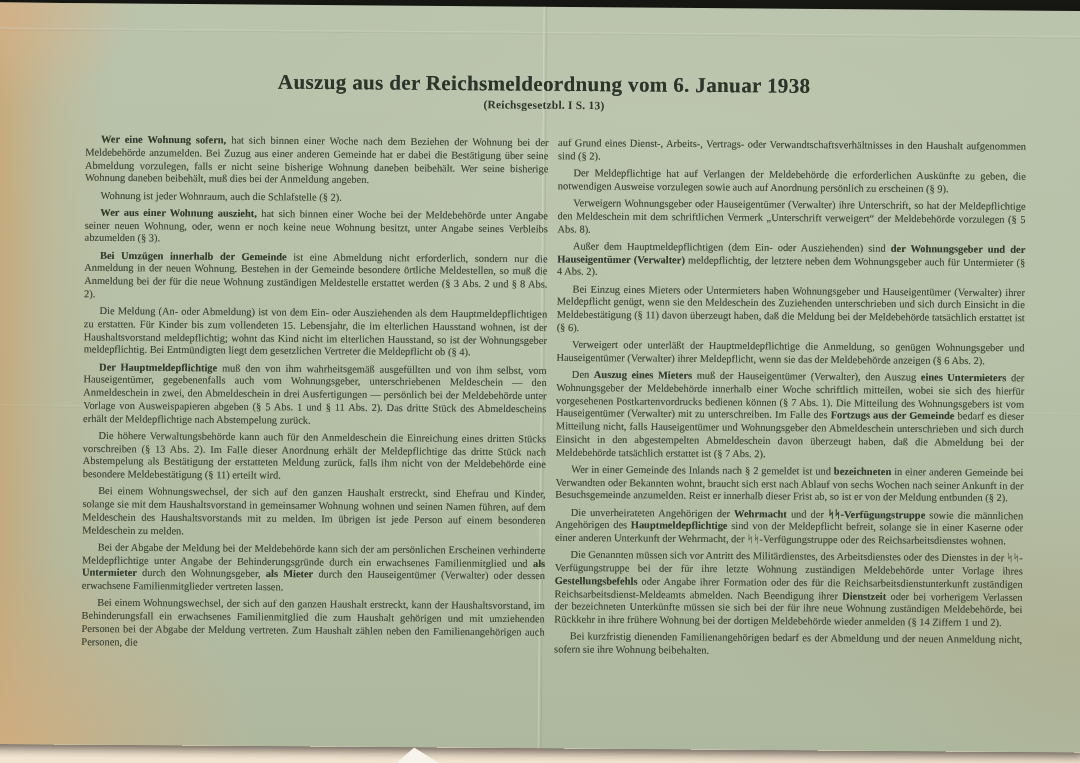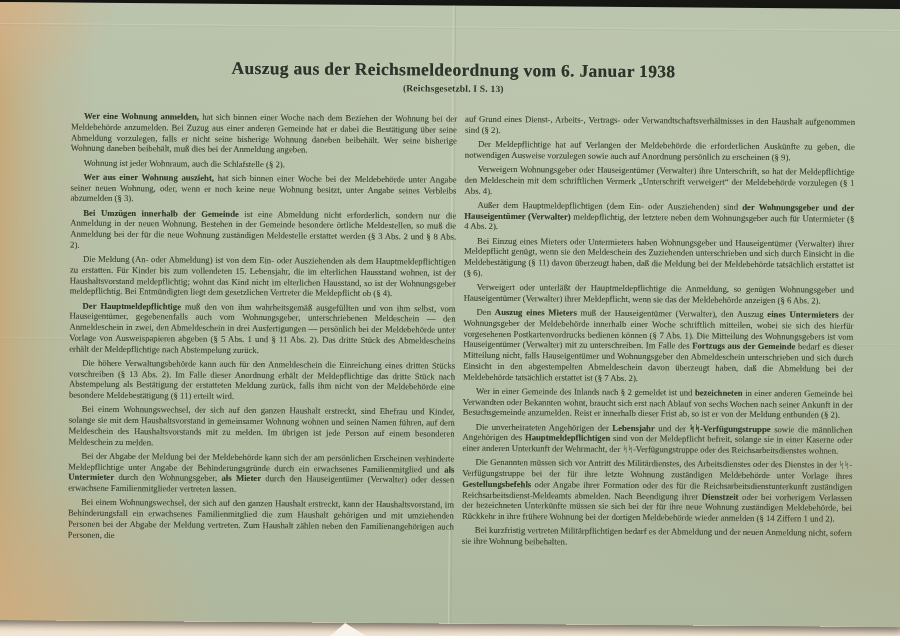--- a/index.html
+++ b/index.html
@@ -72,39 +72,39 @@
   <div class="crease-v"></div>
   <div class="crease-h"></div>
   <div class="crease-h2"></div>
 
   <div class="title-block">
     <div class="doc-title">Auszug aus der Reichsmeldeordnung vom 6. Januar 1938</div>
     <div class="doc-subtitle">(Reichsgesetzbl. I S. 13)</div>
   </div>
 
   <div class="col col-left">
-      <p><b>Wer eine Wohnung anmelden,</b><span> hat sich binnen einer Woche nach dem Beziehen der Wohnung bei der Meldebehörde anzumelden. Bei Zuzug aus einer anderen Gemeinde hat er dabei die Bestätigung über seine Abmeldung vorzulegen, falls er nicht seine bisherige Wohnung daneben beibehält. Wer seine bisherige Wohnung daneben beibehält, muß dies bei der Anmeldung angeben.</span></p>
+      <p><b>Wer eine Wohnung sofern,</b><span> hat sich binnen einer Woche nach dem Beziehen der Wohnung bei der Meldebehörde anzumelden. Bei Zuzug aus einer anderen Gemeinde hat er dabei die Bestätigung über seine Abmeldung vorzulegen, falls er nicht seine bisherige Wohnung daneben beibehält. Wer seine bisherige Wohnung daneben beibehält, muß dies bei der Anmeldung angeben.</span></p>
       <p><span>Wohnung ist jeder Wohnraum, auch die Schlafstelle (§ 2).</span></p>
       <p><b>Wer aus einer Wohnung auszieht,</b><span> hat sich binnen einer Woche bei der Meldebehörde unter Angabe seiner neuen Wohnung, oder, wenn er noch keine neue Wohnung besitzt, unter Angabe seines Verbleibs abzumelden (§ 3).</span></p>
       <p><b>Bei Umzügen innerhalb der Gemeinde</b><span> ist eine Abmeldung nicht erforderlich, sondern nur die Anmeldung in der neuen Wohnung. Bestehen in der Gemeinde besondere örtliche Meldestellen, so muß die Anmeldung bei der für die neue Wohnung zuständigen Meldestelle erstattet werden (§ 3 Abs. 2 und § 8 Abs. 2).</span></p>
       <p><span>Die Meldung (An- oder Abmeldung) ist von dem Ein- oder Ausziehenden als dem Hauptmeldepflichtigen zu erstatten. Für Kinder bis zum vollendeten 15. Lebensjahr, die im elterlichen Hausstand wohnen, ist der Haushaltsvorstand meldepflichtig; wohnt das Kind nicht im elterlichen Hausstand, so ist der Wohnungsgeber meldepflichtig. Bei Entmündigten liegt dem gesetzlichen Vertreter die Meldepflicht ob (§ 4).</span></p>
       <p><b>Der Hauptmeldepflichtige</b><span> muß den von ihm wahrheitsgemäß ausgefüllten und von ihm selbst, vom Hauseigentümer, gegebenenfalls auch vom Wohnungsgeber, unterschriebenen Meldeschein — den Anmeldeschein in zwei, den Abmeldeschein in drei Ausfertigungen — persönlich bei der Meldebehörde unter Vorlage von Ausweispapieren abgeben (§ 5 Abs. 1 und § 11 Abs. 2). Das dritte Stück des Abmeldescheins erhält der Meldepflichtige nach Abstempelung zurück.</span></p>
       <p><span>Die höhere Verwaltungsbehörde kann auch für den Anmeldeschein die Einreichung eines dritten Stücks vorschreiben (§ 13 Abs. 2). Im Falle dieser Anordnung erhält der Meldepflichtige das dritte Stück nach Abstempelung als Bestätigung der erstatteten Meldung zurück, falls ihm nicht von der Meldebehörde eine besondere Meldebestätigung (§ 11) erteilt wird.</span></p>
       <p><span>Bei einem Wohnungswechsel, der sich auf den ganzen Haushalt erstreckt, sind Ehefrau und Kinder, solange sie mit dem Haushaltsvorstand in gemeinsamer Wohnung wohnen und seinen Namen führen, auf dem Meldeschein des Haushaltsvorstands mit zu melden. Im übrigen ist jede Person auf einem besonderen Meldeschein zu melden.</span></p>
       <p><span>Bei der Abgabe der Meldung bei der Meldebehörde kann sich der am persönlichen Erscheinen verhinderte Meldepflichtige unter Angabe der Behinderungsgründe durch ein erwachsenes Familienmitglied und </span><b>als Untermieter</b><span> durch den Wohnungsgeber, </span><b>als Mieter</b><span> durch den Hauseigentümer (Verwalter) oder dessen erwachsene Familienmitglieder vertreten lassen.</span></p>
       <p><span>Bei einem Wohnungswechsel, der sich auf den ganzen Haushalt erstreckt, kann der Haushaltsvorstand, im Behinderungsfall ein erwachsenes Familienmitglied die zum Haushalt gehörigen und mit umziehenden Personen bei der Abgabe der Meldung vertreten. Zum Haushalt zählen neben den Familienangehörigen auch Personen, die</span></p>
     </div>
   <div class="col col-right">
       <p class="no-indent"><span>auf Grund eines Dienst-, Arbeits-, Vertrags- oder Verwandtschaftsverhältnisses in den Haushalt aufgenommen sind (§ 2).</span></p>
       <p><span>Der Meldepflichtige hat auf Verlangen der Meldebehörde die erforderlichen Auskünfte zu geben, die notwendigen Ausweise vorzulegen sowie auch auf Anordnung persönlich zu erscheinen (§ 9).</span></p>
-      <p><span>Verweigern Wohnungsgeber oder Hauseigentümer (Verwalter) ihre Unterschrift, so hat der Meldepflichtige den Meldeschein mit dem schriftlichen Vermerk „Unterschrift verweigert“ der Meldebehörde vorzulegen (§ 1 Abs. 4).</span></p>
+      <p><span>Verweigern Wohnungsgeber oder Hauseigentümer (Verwalter) ihre Unterschrift, so hat der Meldepflichtige den Meldeschein mit dem schriftlichen Vermerk „Unterschrift verweigert“ der Meldebehörde vorzulegen (§ 5 Abs. 8).</span></p>
       <p><span>Außer dem Hauptmeldepflichtigen (dem Ein- oder Ausziehenden) sind </span><b>der Wohnungsgeber und der Hauseigentümer (Verwalter)</b><span> meldepflichtig, der letztere neben dem Wohnungsgeber auch für Untermieter (§ 4 Abs. 2).</span></p>
       <p><span>Bei Einzug eines Mieters oder Untermieters haben Wohnungsgeber und Hauseigentümer (Verwalter) ihrer Meldepflicht genügt, wenn sie den Meldeschein des Zuziehenden unterschrieben und sich durch Einsicht in die Meldebestätigung (§ 11) davon überzeugt haben, daß die Meldung bei der Meldebehörde tatsächlich erstattet ist (§ 6).</span></p>
       <p><span>Verweigert oder unterläßt der Hauptmeldepflichtige die Anmeldung, so genügen Wohnungsgeber und Hauseigentümer (Verwalter) ihrer Meldepflicht, wenn sie das der Meldebehörde anzeigen (§ 6 Abs. 2).</span></p>
       <p><span>Den </span><b>Auszug eines Mieters</b><span> muß der Hauseigentümer (Verwalter), den Auszug </span><b>eines Untermieters</b><span> der Wohnungsgeber der Meldebehörde innerhalb einer Woche schriftlich mitteilen, wobei sie sich des hierfür vorgesehenen Postkartenvordrucks bedienen können (§ 7 Abs. 1). Die Mitteilung des Wohnungsgebers ist vom Hauseigentümer (Verwalter) mit zu unterschreiben. Im Falle des </span><b>Fortzugs aus der Gemeinde</b><span> bedarf es dieser Mitteilung nicht, falls Hauseigentümer und Wohnungsgeber den Abmeldeschein unterschrieben und sich durch Einsicht in den abgestempelten Abmeldeschein davon überzeugt haben, daß die Abmeldung bei der Meldebehörde tatsächlich erstattet ist (§ 7 Abs. 2).</span></p>
       <p><span>Wer in einer Gemeinde des Inlands nach § 2 gemeldet ist und </span><b>bezeichneten</b><span> in einer anderen Gemeinde bei Verwandten oder Bekannten wohnt, braucht sich erst nach Ablauf von sechs Wochen nach seiner Ankunft in der Besuchsgemeinde anzumelden. Reist er innerhalb dieser Frist ab, so ist er von der Meldung entbunden (§ 2).</span></p>
-      <p><span>Die unverheirateten Angehörigen der </span><b>Lebensjahr</b><span> und der </span><b>ᛋᛋ-Verfügungstruppe</b><span> sowie die männlichen Angehörigen des </span><b>Hauptmeldepflichtigen</b><span> sind von der Meldepflicht befreit, solange sie in einer Kaserne oder einer anderen Unterkunft der Wehrmacht, der ᛋᛋ-Verfügungstruppe oder des Reichsarbeitsdienstes wohnen.</span></p>
+      <p><span>Die unverheirateten Angehörigen der </span><b>Wehrmacht</b><span> und der </span><b>ᛋᛋ-Verfügungstruppe</b><span> sowie die männlichen Angehörigen des </span><b>Hauptmeldepflichtige</b><span> sind von der Meldepflicht befreit, solange sie in einer Kaserne oder einer anderen Unterkunft der Wehrmacht, der ᛋᛋ-Verfügungstruppe oder des Reichsarbeitsdienstes wohnen.</span></p>
       <p><span>Die Genannten müssen sich vor Antritt des Militärdienstes, des Arbeitsdienstes oder des Dienstes in der ᛋᛋ-Verfügungstruppe bei der für ihre letzte Wohnung zuständigen Meldebehörde unter Vorlage ihres </span><b>Gestellungsbefehls</b><span> oder Angabe ihrer Formation oder des für die Reichsarbeitsdienstunterkunft zuständigen Reichsarbeitsdienst-Meldeamts abmelden. Nach Beendigung ihrer </span><b>Dienstzeit</b><span> oder bei vorherigem Verlassen der bezeichneten Unterkünfte müssen sie sich bei der für ihre neue Wohnung zuständigen Meldebehörde, bei Rückkehr in ihre frühere Wohnung bei der dortigen Meldebehörde wieder anmelden (§ 14 Ziffern 1 und 2).</span></p>
-      <p><span>Bei kurzfristig vertreten Militärpflichtigen bedarf es der Abmeldung und der neuen Anmeldung nicht, sofern sie ihre Wohnung beibehalten.</span></p>
+      <p><span>Bei kurzfristig dienenden Familienangehörigen bedarf es der Abmeldung und der neuen Anmeldung nicht, sofern sie ihre Wohnung beibehalten.</span></p>
     </div>
 </div>
 
 <div class="notch"></div>
 
 </body></html>

